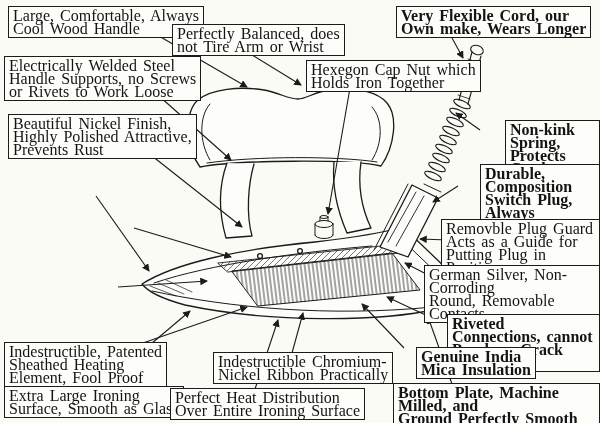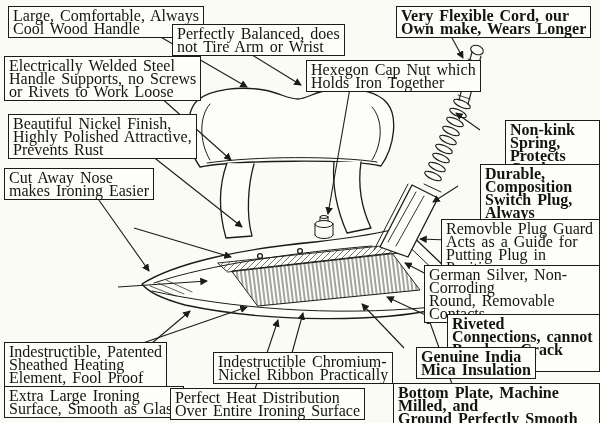--- a/index.html
+++ b/index.html
@@ -126,22 +126,20 @@
   <div class="co" style="left:4px;top:56px">Electrically Welded Steel
 Handle Supports, no Screws
 or Rivets to Work Loose</div>
   <div class="co" style="left:306px;top:60px">Hexegon Cap Nut which
 Holds Iron Together</div>
   <div class="co" style="left:8px;top:114px">Beautiful Nickel Finish,
 Highly Polished Attractive,
 Prevents Rust</div>
   <div class="co b" style="left:477px;top:120px">Non-kink Spring,
 Protects Cord</div>
-  <div class="co" style="left:4px;top:168px">Cut Away Nose
-makes Ironing Easier</div>
   <div class="co b" style="left:452px;top:164px">Durable, Composition
 Switch Plug, Always
 Cool Break to Handle</div>
   <div class="co" style="left:441px;top:219px">Removble Plug Guard
 Acts as a Guide for
 Putting Plug in Position</div>
   <div class="co" style="left:424px;top:265px">German Silver, Non-Corroding
 Round, Removable Contacts</div>
   <div class="co b" style="left:419px;top:314px">Riveted Connections, cannot
 Break or Crack Ribbon</div>

